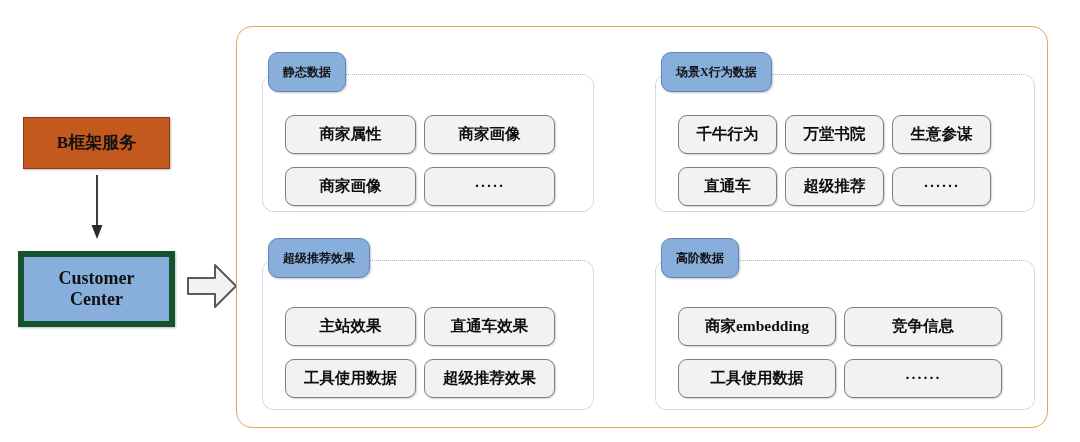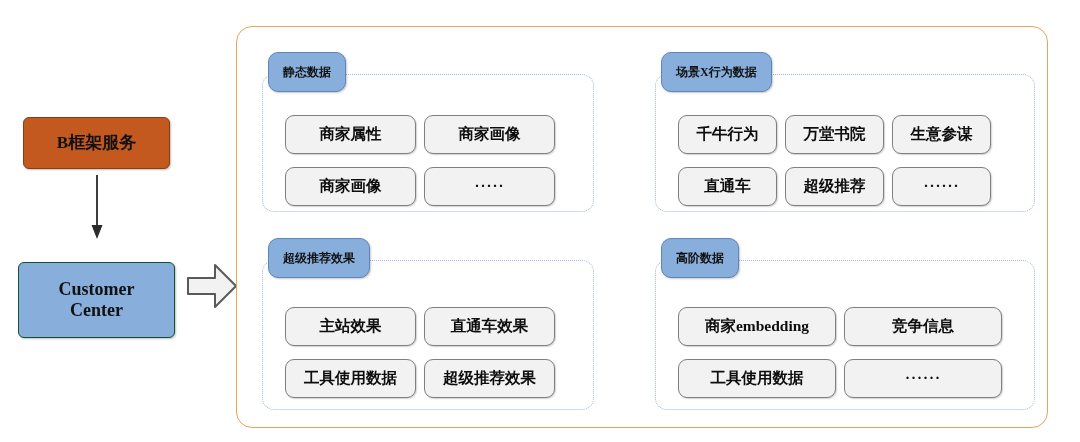--- a/index.html
+++ b/index.html
@@ -19,42 +19,42 @@
   }
 
   
   .node {
     position: absolute;
     box-sizing: border-box;
     display: flex;
     align-items: center;
     justify-content: center;
     text-align: center;
-    border-radius: 6px;
+    border-radius: 0;
     font-weight: 700;
     color: #111111;
     line-height: 1.15;
   }
   #node-bframe {
     left: 23px;
     top: 117px;
     width: 147px;
     height: 52px;
     background: #C3591F;
     border: 1px solid #8a3d12;
     font-size: 17px;
     box-shadow: 1px 1px 2px rgba(0,0,0,0.25);
   }
   #node-customer {
     left: 18px;
-    top: 262px;
+    top: 251px;
     width: 157px;
     height: 76px;
     background: #88AEDC;
-    border: 1px solid #14532d;
+    border: 6px solid #14532d;
     font-size: 18px;
     box-shadow: 1px 1px 2px rgba(0,0,0,0.25);
   }
 
   
   #arrow-down {
     position: absolute;
     left: 90px;
     top: 175px;
     width: 14px;

